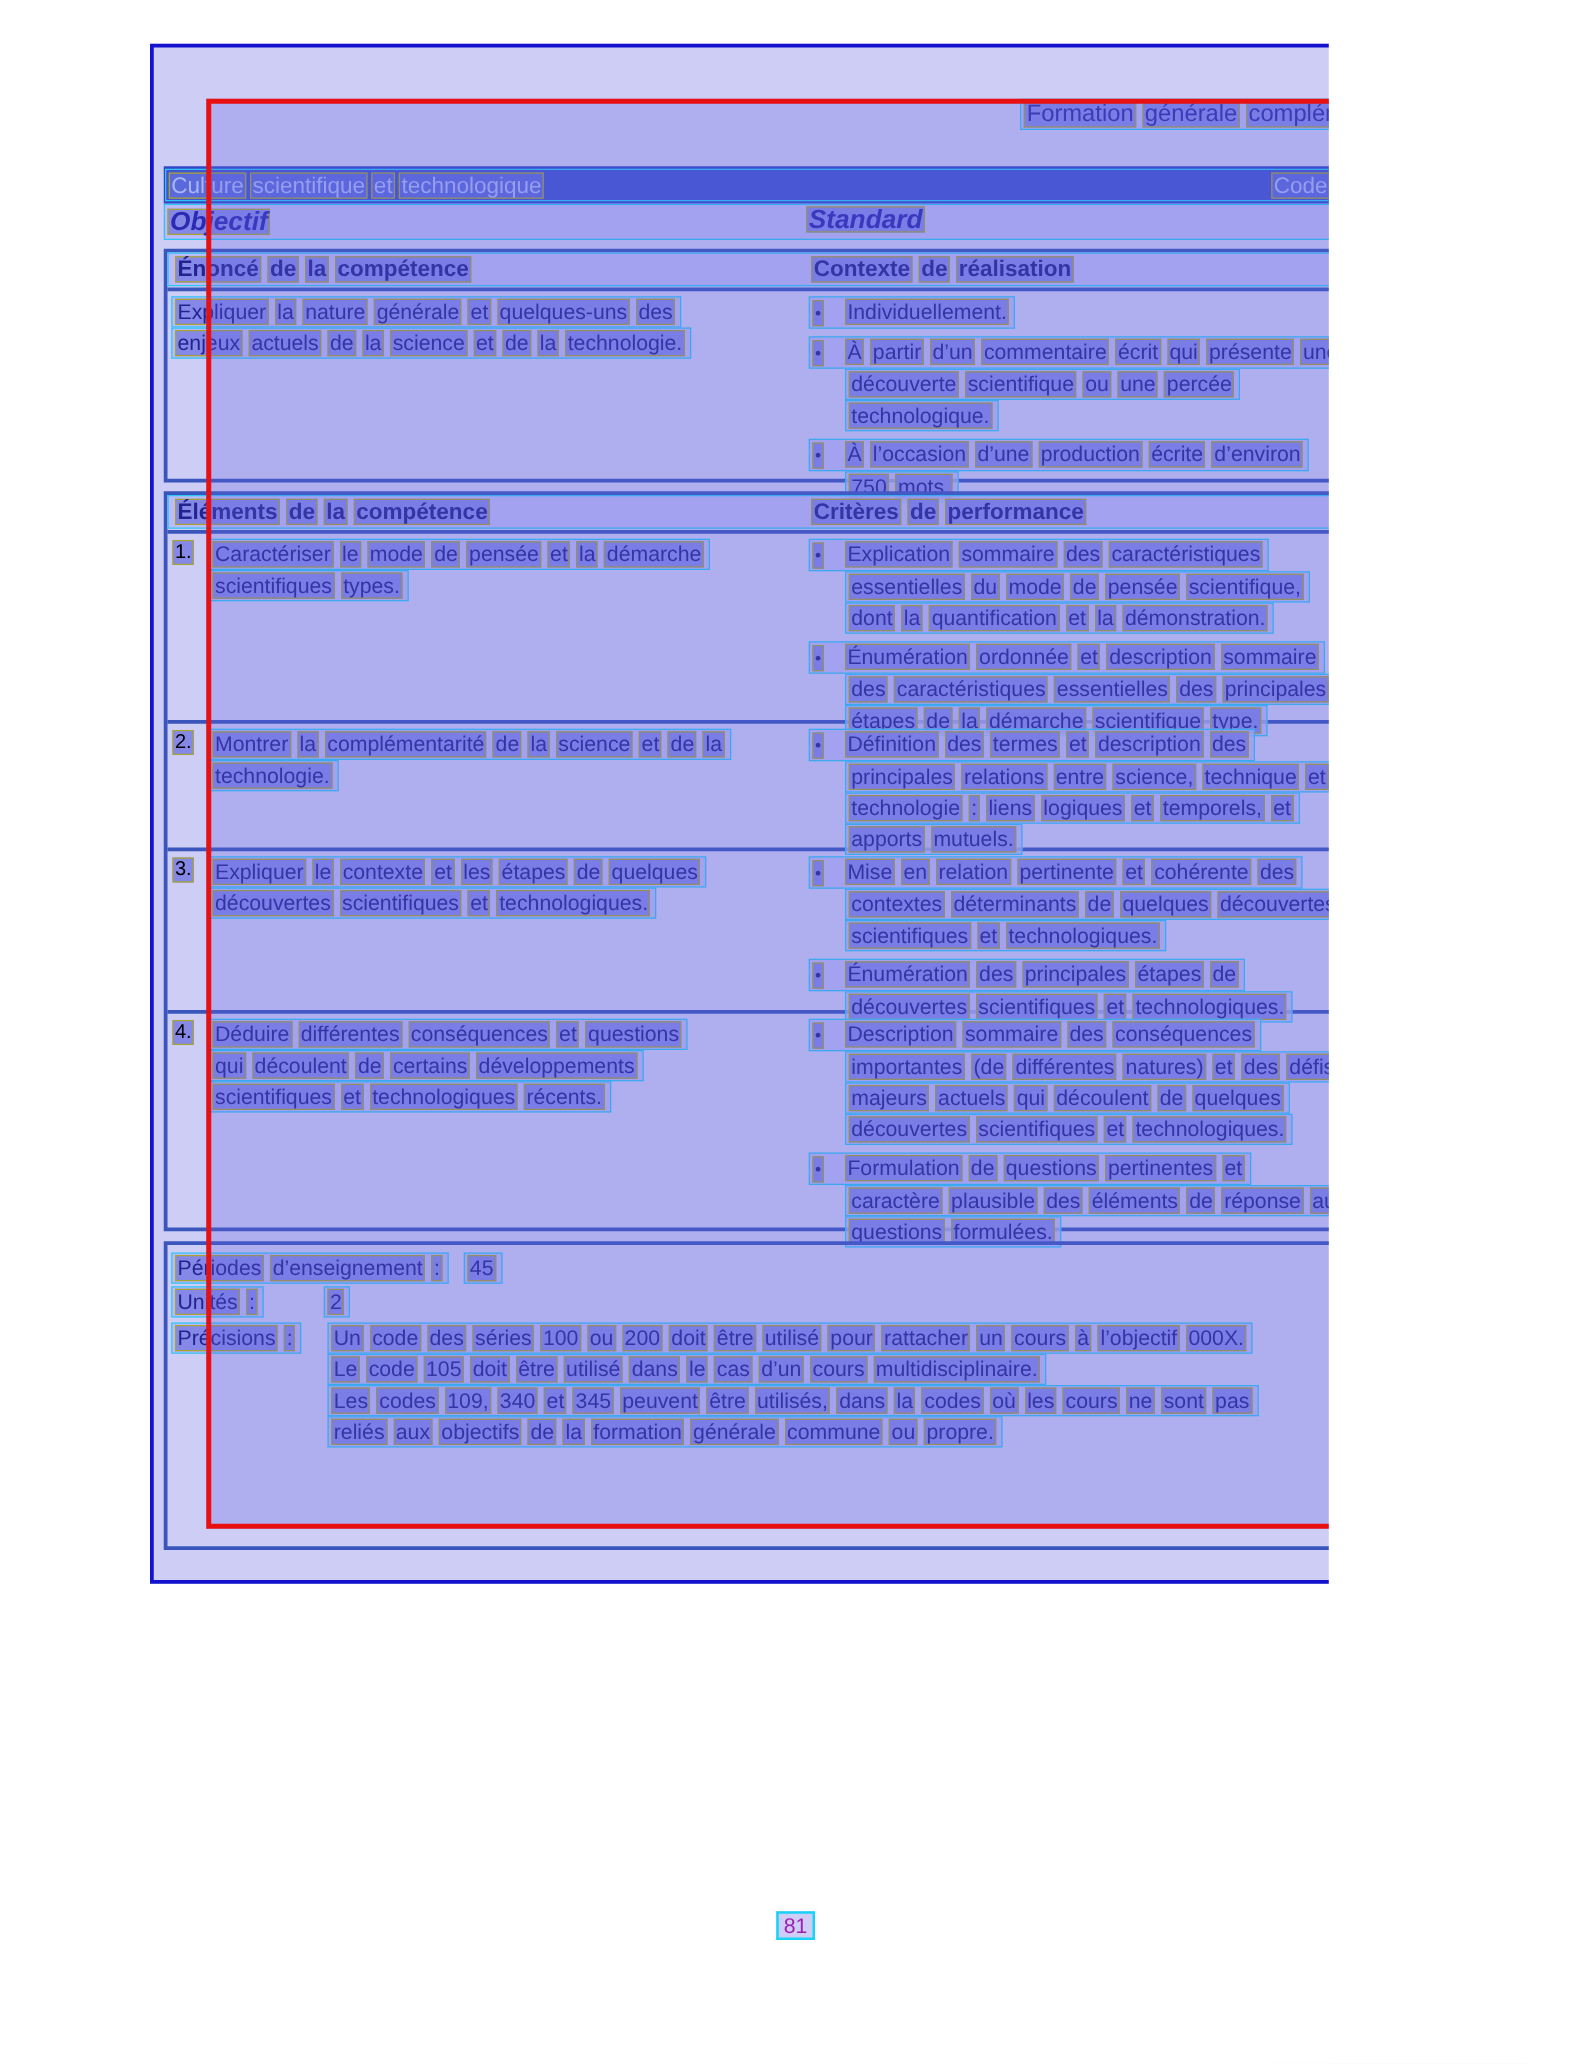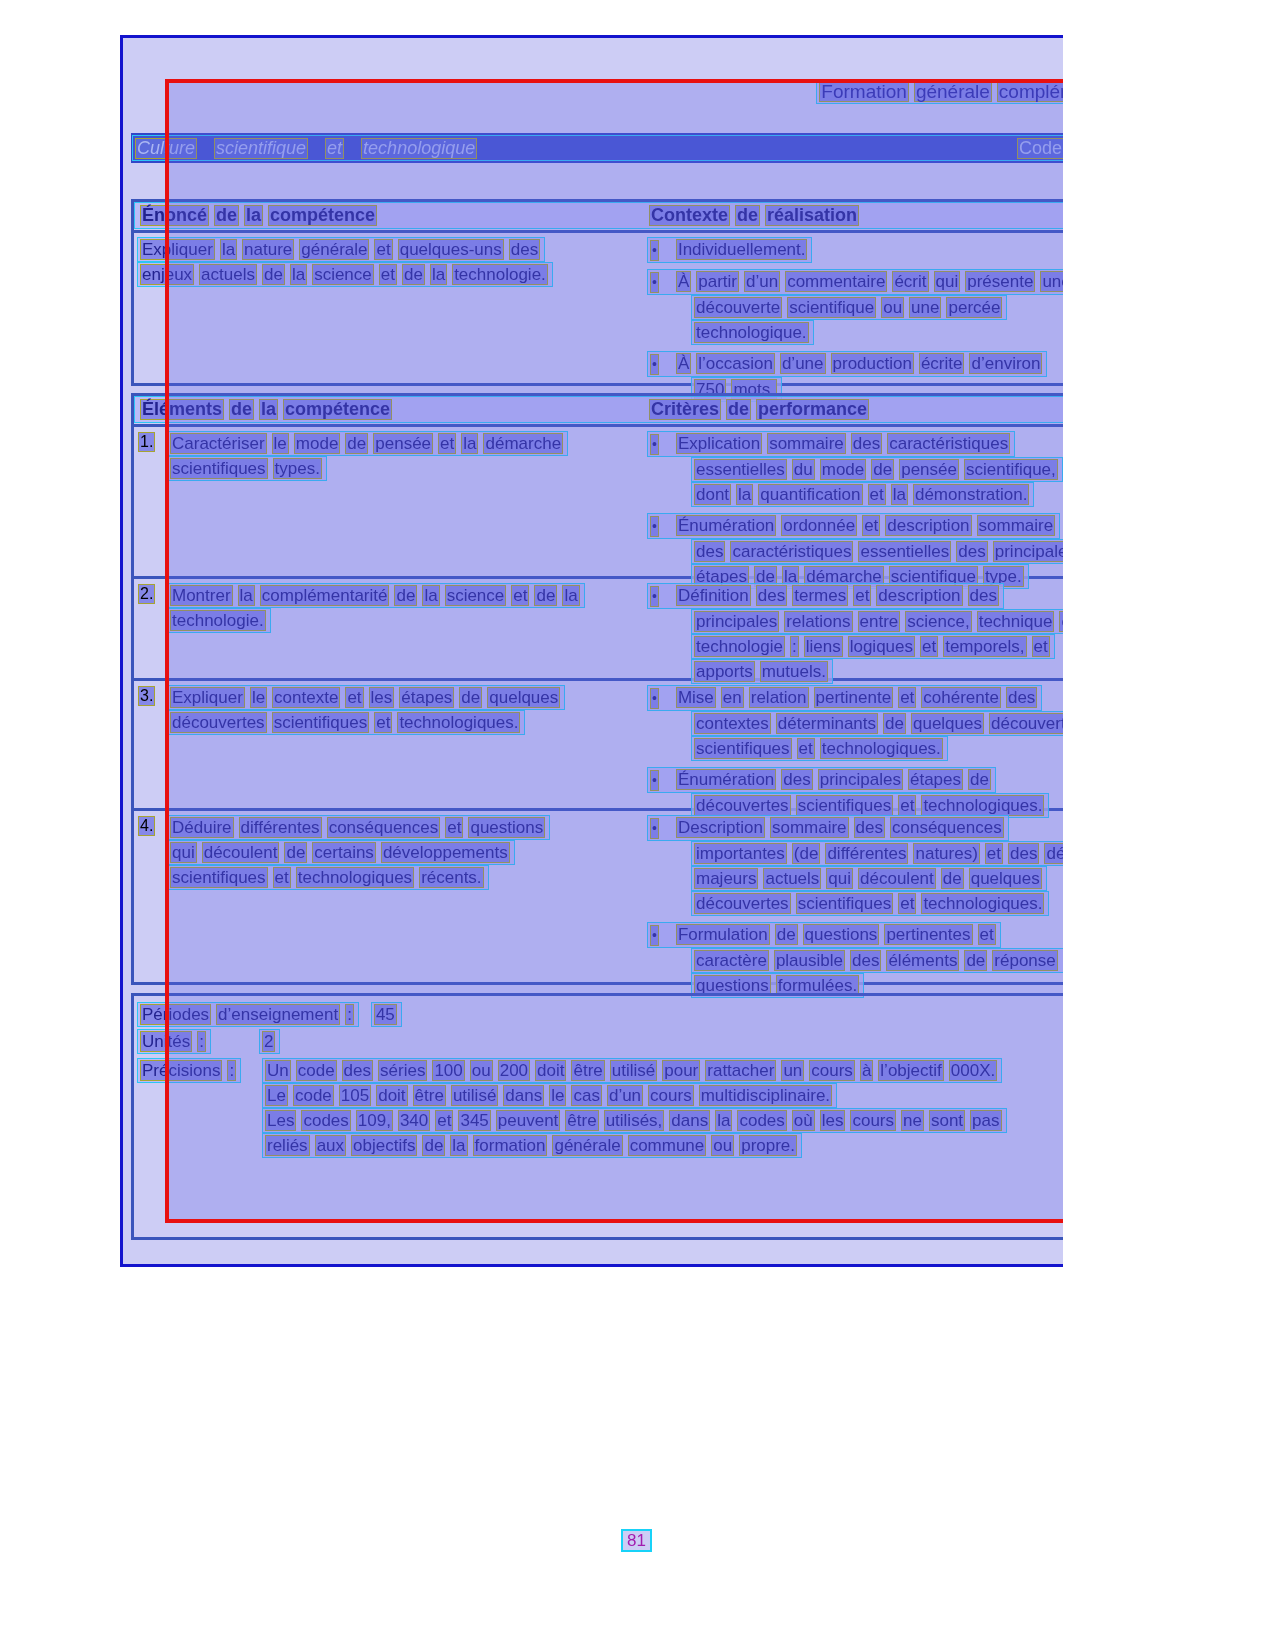--- a/index.html
+++ b/index.html
@@ -47,21 +47,21 @@
                font-weight:bold;font-size:18px;align-items:center;}
   .thead .hc{display:flex;column-gap:5px;}
   .row{box-sizing:border-box;display:grid;grid-template-columns:510px 1fr;
        padding:4px 0 0 3px;border-bottom:3px solid #3a55bb;}
   .row.last{border-bottom:none;}
   .lcell{position:relative;}
   .lcell.numbered{padding-left:30px;}
   .num-box{position:absolute;left:1px;top:1px;}
   .rcell{}
   .bgroup{display:flex;margin-bottom:6px;align-items:flex-start;}
-  .bgroup .blines > .line{margin-left:44px;}
+  .bgroup .blines > .line{margin-left:29px;}
   .bgroup .blines > .line.first{margin-left:0;}
   .bullet{font-size:14px;line-height:19px;color:#23238f;margin-right:12px;}
   .line.first .bullet{margin-right:12px;}
   
   .t3body{padding:6px 0 0 3px;}
   .kv{display:flex;margin-bottom:2px;align-items:flex-start;}
   .kv .val{margin-left:12px;}
   .kv .val.wide{margin-left:48px;}
   .prec{display:flex;align-items:flex-start;}
   .prec .plabel{flex:0 0 125px;}
@@ -78,35 +78,45 @@
   <div class="page">
 
     <div class="doc-title line">
         <span class="w">Formation</span>
         <span class="w">générale</span>
         <span class="w">complémentaire</span>
       </div>
 
     <div class="bar">
       <div class="line">
-        <span class="hc" style="display:flex;column-gap:17px;font-style:italic;">
+        <span class="hc" style="display:flex;column-gap:3px;">
             <span class="w">Culture</span>
             <span class="w">scientifique</span>
             <span class="w">et</span>
             <span class="w">technologique</span>
           </span>
         <span class="spacer"></span>
         <span class="hc" style="display:flex;column-gap:5px;margin-right:6px;">
             <span class="w">Code</span>
             <span class="w">:</span>
             <span class="w">000X</span>
           </span>
       </div>
     </div>
 
+    <div class="cols">
+      <div class="line full">
+        <span class="hc" style="display:flex;column-gap:5px;">
+            <span class="w">Objectif</span>
+          </span>
+        <span class="col-right">
+            <span class="w">Standard</span>
+          </span>
+      </div>
+    </div>
 
     <div class="tbl tbl1">
       <div class="thead">
         <div class="line">
           <span class="hc" style="padding-left:3px;">
               <span class="w">Énoncé</span>
               <span class="w">de</span>
               <span class="w">la</span>
               <span class="w">compétence</span>
             </span>

